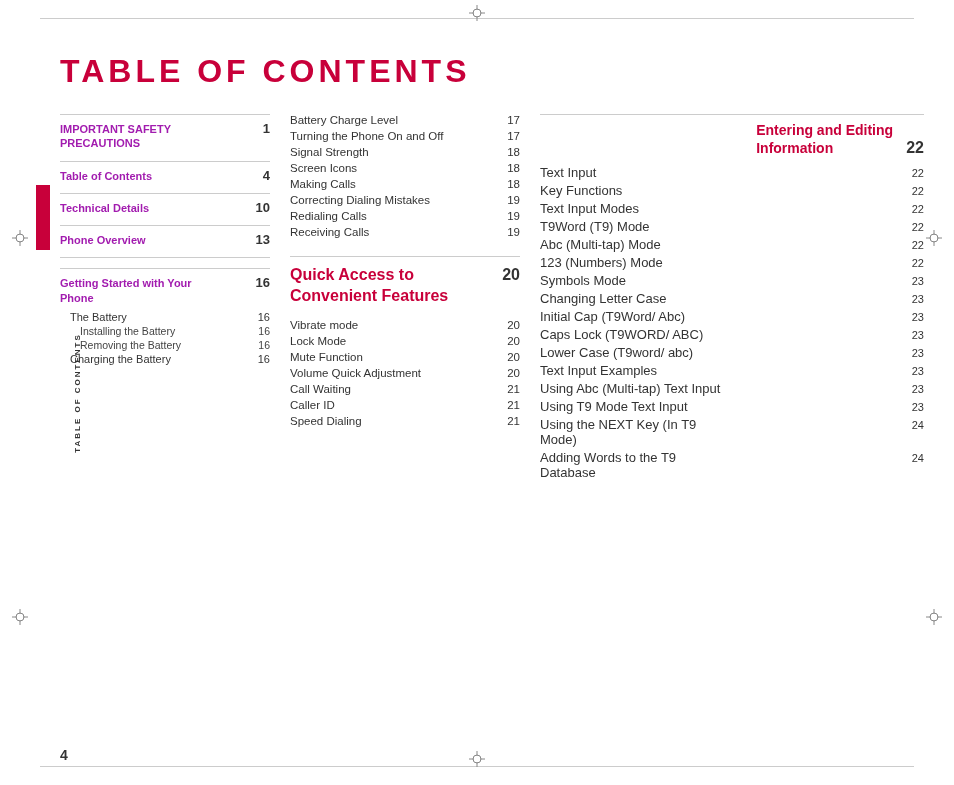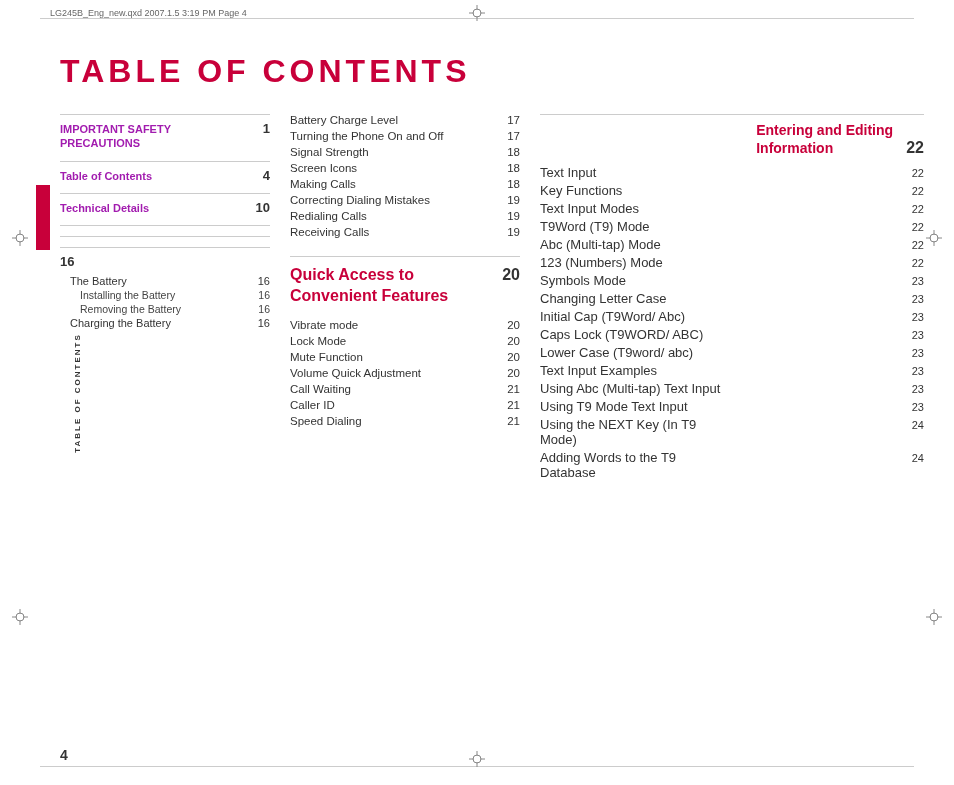--- a/index.html
+++ b/index.html
@@ -362,23 +362,20 @@
       stroke-width: 1;
     }
   </style>
 </head>
 <body>
 
 <div class="page-wrapper">
 
   <div class="top-ruler"></div>
 
-  <div class="page-header">
-    <span>LG245B_Eng_new.qxd   2007.1.5   3:19 PM   Page 4</span>
-  </div>
 
   <div class="crosshair-top">
     <svg class="crosshair" viewBox="0 0 16 16" width="16" height="16">
       <circle cx="8" cy="8" r="4"></circle>
       <line x1="8" y1="0" x2="8" y2="5"></line>
       <line x1="8" y1="11" x2="8" y2="16"></line>
       <line x1="0" y1="8" x2="5" y2="8"></line>
       <line x1="11" y1="8" x2="16" y2="8"></line>
     </svg>
   </div>
@@ -464,29 +461,34 @@
         <div class="toc-section">
           <div class="toc-section-divider"></div>
           <div class="toc-main-entry">
             <span class="toc-main-label">Technical Details</span>
             <span class="toc-main-num">10</span>
           </div>
         </div>
 
         <div class="toc-section">
           <div class="toc-section-divider"></div>
+          <div class="toc-main-entry">
+            <span class="toc-main-label">Phone Overview</span>
+            <span class="toc-main-num">13</span>
+          </div>
         </div>
 
         <div class="toc-section">
           <div class="toc-section-divider"></div>
         </div>
 
         <div class="toc-section">
           <div class="toc-section-divider"></div>
           <div class="toc-main-entry">
+            <span class="toc-main-label">Getting Started with Your Phone</span>
             <span class="toc-main-num">16</span>
           </div>
 
           <div class="toc-sub-entry">
             <span class="toc-sub-label">The Battery</span>
             <span class="toc-sub-num">16</span>
           </div>
           <div class="toc-subsub-entry">
             <span class="toc-subsub-label">Installing the Battery</span>
             <span class="toc-subsub-num">16</span>

